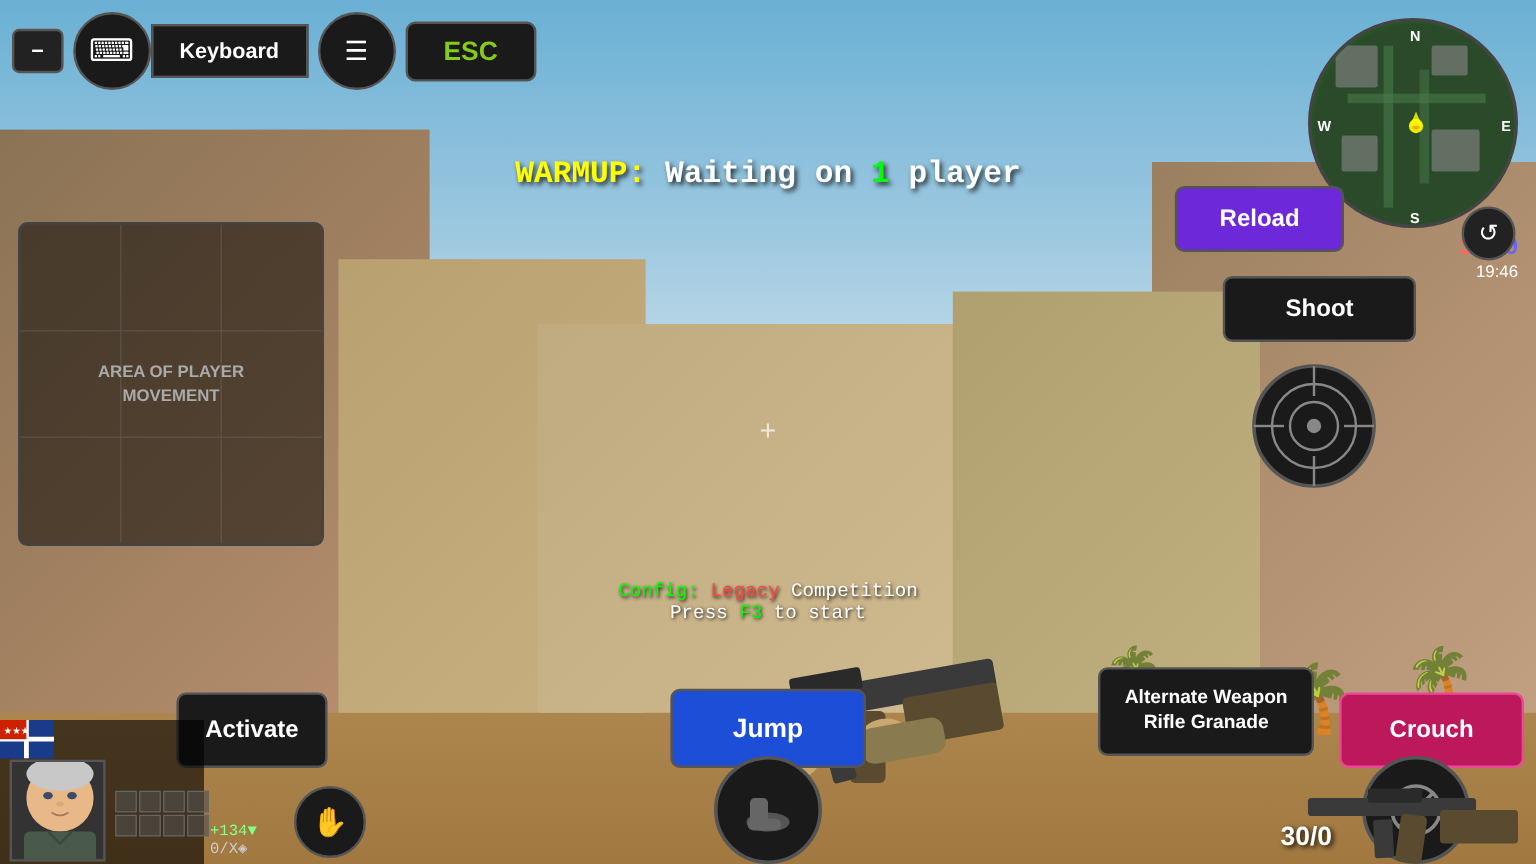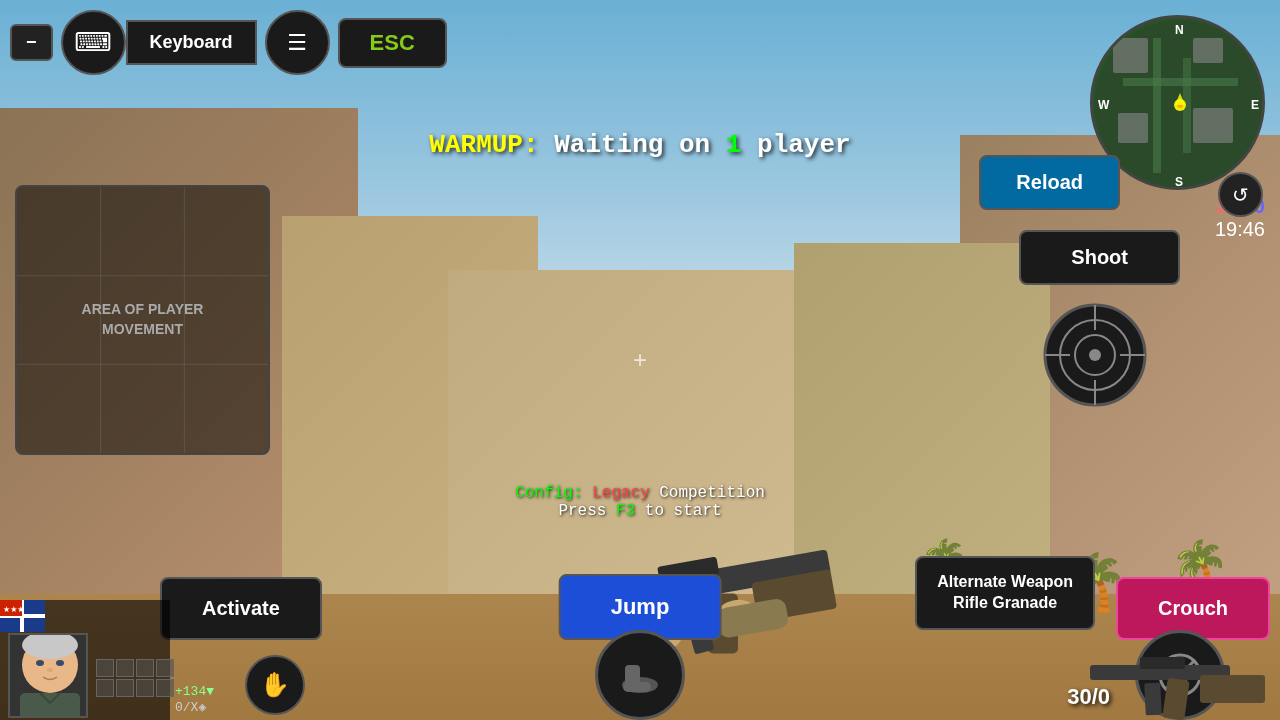--- a/index.html
+++ b/index.html
@@ -273,30 +273,30 @@
     
     .score-display {
       position: absolute;
       top: 195px;
       right: 15px;
       text-align: right;
       z-index: 30;
       font-family: Arial, sans-serif;
     }
     .score-extra {
-      font-size: 20px;
+      font-size: 14px;
       color: #ffffff;
     }
 
     
     .btn-reload {
       position: absolute;
       top: 155px;
       right: 160px;
-      background: #0369a1;
+      background: #6d28d9;
       color: white;
       border: 2px solid #555;
       border-radius: 8px;
       padding: 14px 35px;
       font-size: 20px;
       font-weight: bold;
       cursor: pointer;
       pointer-events: all;
       z-index: 30;
     }
@@ -321,26 +321,26 @@
       font-size: 20px;
       font-weight: bold;
       cursor: pointer;
       pointer-events: all;
     }
 
     
     .btn-activate {
       position: absolute;
       bottom: 80px;
-      left: 160px;
+      left: 147px;
       background: #1a1a1a;
       color: white;
       border: 2px solid #555;
       border-radius: 8px;
-      padding: 18px 40px;
+      padding: 18px 22px;
       font-size: 20px;
       font-weight: bold;
       cursor: pointer;
       pointer-events: all;
       z-index: 30;
     }
 
     .btn-jump {
       position: absolute;
       bottom: 80px;

